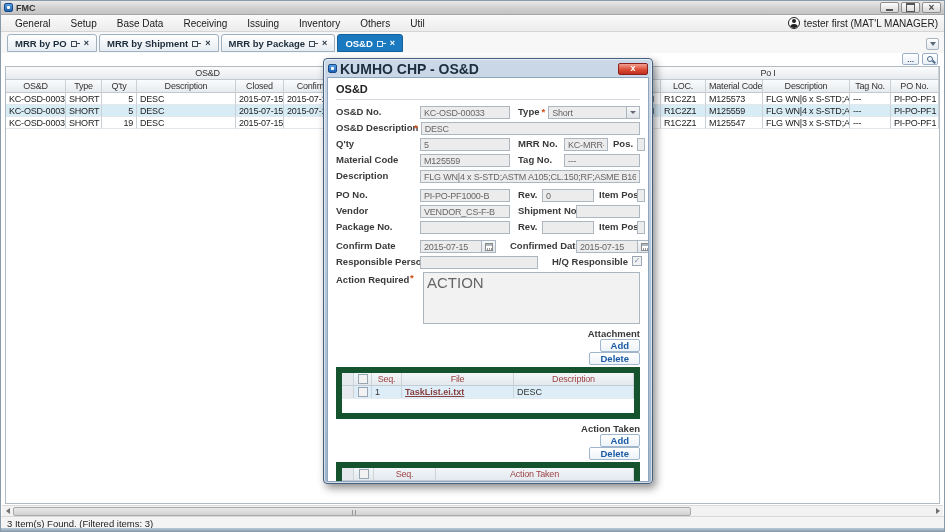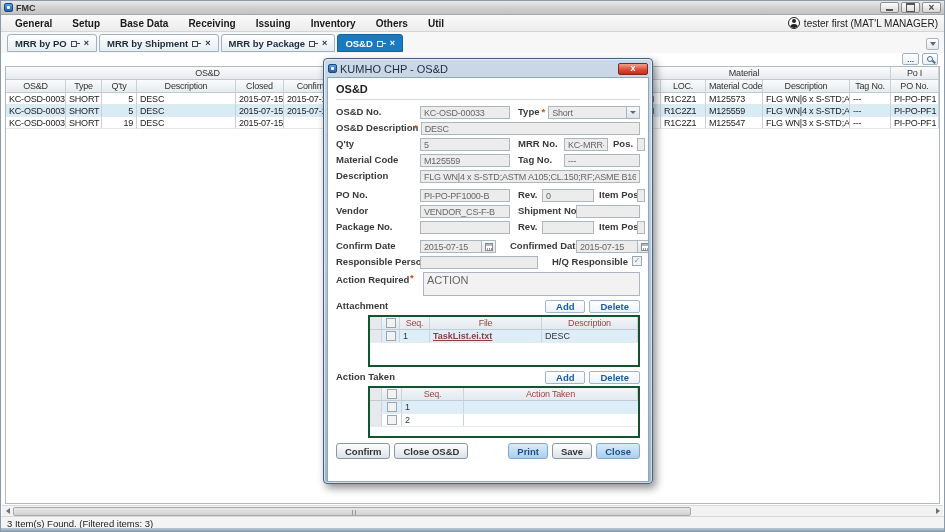--- a/index.html
+++ b/index.html
@@ -27,21 +27,21 @@
   .wc-min::after { content:""; width:7px; height:2px; background:#555; margin-top:4px; }
   .wc-max::after { content:""; width:7px; height:6px; border:1px solid #555; border-top-width:2px; }
   .wc-close::after { content:"×"; font-size:10px; font-weight:bold; color:#444; line-height:9px; }
   
   .menubar {
     position:absolute; top:14px; left:0; right:0; height:17px;
     background:linear-gradient(#fafafa,#ececec);
     border-bottom:1px solid #d5d5d5;
     display:flex; align-items:center; padding:0 6px; font-size:10px; color:#1a1a1a;
   }
-  .menuitem { padding:2px 12px 2px 8px; font-weight:bold; cursor:default; }
+  .menuitem { padding:2px 12px 2px 8px; font-weight:normal; cursor:default; }
   .userbox { margin-left:auto; display:flex; align-items:center; gap:4px; font-size:10px; color:#222; }
   .usericon { width:12px; height:12px; border-radius:50%; border:1.5px solid #222; background:#fff; position:relative; overflow:hidden; }
   .usericon::before { content:""; position:absolute; top:1px; left:3px; width:4px; height:4px; border-radius:50%; background:#222; }
   .usericon::after { content:""; position:absolute; top:6px; left:1px; width:8px; height:5px; border-radius:4px 4px 0 0; background:#222; }
   
   .tabbar {
     position:absolute; top:31px; left:0; right:0; height:21px;
     background:#f7f7f7; display:flex; align-items:flex-start; padding:2px 0 0 6px; gap:2px;
   }
   .tab {
@@ -98,21 +98,21 @@
   .statusbar { position:absolute; left:0; right:0; top:515px; height:14px; background:#f4f4f4;
     border-top:1px solid #d8d8d8; display:flex; align-items:center; padding:0 6px; font-size:9.5px; color:#222; }
   .windowedge { position:absolute; left:0; right:0; bottom:0; height:3px;
     background:linear-gradient(#b9cbd6,#8fa8b8); }
   
   .dialog { position:absolute; left:322px; top:57px; width:330px; height:426px;
     border:1px solid #46607f; border-radius:4px; padding:3px;
     background:linear-gradient(#cbd8e7,#9fb6cd);
     box-shadow:3px 4px 8px rgba(0,0,0,.45), inset 0 0 0 1px rgba(255,255,255,.55); }
   .dlg-tb { height:15px; display:flex; align-items:center; gap:3px; padding:0 1px 2px 1px; }
-  .dlg-title { font-size:11px; font-weight:normal; color:#1d2d3d; }
+  .dlg-title { font-size:14px; font-weight:bold; color:#1d2d3d; }
   .dlg-close { margin-left:auto; width:30px; height:12px; border:1px solid #8c2020; border-radius:2px;
     background:linear-gradient(#f2a090,#d84830 60%,#c03020); color:#fff; font-size:9px; font-weight:bold;
     display:flex; align-items:center; justify-content:center; line-height:9px; }
   .dlg-body { background:#fff; border:1px solid #8fa6bd; height:405px; padding:4px 8px; overflow:hidden; font-size:9.5px; }
   .sect { font-size:11px; font-weight:bold; color:#222; padding:1px 0 4px; border-bottom:1px solid #d4dae0; margin-bottom:6px; }
   .frow { display:flex; align-items:flex-start; height:13px; margin-bottom:3px; }
   .lbl { font-weight:bold; color:#3a3a3a; white-space:nowrap; }
   .w84{width:84px;flex:none}.w46{width:46px;flex:none}.w38{width:38px;flex:none}
   .w56{width:58px;flex:none}.w64{width:66px;flex:none}.w22{width:24px;flex:none}
   .req { color:#d04a10; font-weight:bold; margin:0 3px 0 2px; }
@@ -127,30 +127,30 @@
   .ddbtn .tri-dn{ border-top-color:#667; border-left-width:3px; border-right-width:3px; border-top-width:3px; }
   .calbtn { width:14px; height:13px; border:1px solid #abb6c0; border-left:none;
     background:linear-gradient(#f7f8f9,#e0e4e8); display:flex; align-items:center; justify-content:center; flex:none; }
   .calico { width:8px; height:8px; border:1px solid #8a8a8a; background:#fff; position:relative; }
   .calico::before { content:""; position:absolute; left:0; top:0; right:0; height:2px; background:#b0b8c0; }
   .calico::after { content:""; position:absolute; left:1px; top:4px; width:5px; height:2px;
     background:repeating-linear-gradient(90deg,#999 0 1px,transparent 1px 2px); }
   .chk { width:10px; height:10px; border:1px solid #98a6b4; background:#f2f2f2;
     display:flex; align-items:center; justify-content:center; flex:none; }
   .chk.on::after { content:"✓"; font-size:8px; color:#7d93a8; line-height:8px; }
-  .tarea { width:100%; height:24px; border:1px solid #abb6c0; background:#f2f2f2; color:#666;
-    font-size:11px; font-family:inherit; resize:none; padding:1px 3px; }
+  .tarea { width:100%; height:52px; border:1px solid #abb6c0; background:#f2f2f2; color:#666;
+    font-size:15px; font-family:inherit; resize:none; padding:1px 3px; }
   .ta-row { display:flex; align-items:flex-start; margin-bottom:3px; }
   .ta-row .lbl { padding-top:2px; }
-  .subbar { display:flex; align-items:flex-start; margin:4px 0 2px; }
+  .subbar { display:flex; align-items:flex-end; margin:4px 0 2px;flex-direction:column; }
   .subbar .spacer { flex:1; }
   .btn-link { height:13px; padding:0 10px; margin-left:4px; border:1px solid #9fb6cc; border-radius:2px;
     background:linear-gradient(#ffffff,#edf3f8); color:#1a5ba6; font-weight:bold; font-size:9.5px;
     display:flex; align-items:center; }
-  .sg { border:2px solid #14532d; overflow:hidden; background:#fff;margin-left:32px; }
+  .sg { border:6px solid #14532d; overflow:hidden; background:#fff; }
   .sg-h { display:flex; height:13px; background:linear-gradient(#f3f6f9,#e3e9ee); border-bottom:1px solid #c2ccd4; }
   .sg-r { display:flex; height:13px; border-bottom:1px solid #e6ebef; align-items:center; }
   .sg-r.sel { background:#ddeef8; }
   .sgc { border-right:1px solid #ccd4da; height:100%; overflow:hidden; white-space:nowrap;
     display:flex; align-items:center; padding:0 3px; font-size:9px; color:#333; }
   .sg-h .sgc { justify-content:center; color:#9c4444; letter-spacing:-0.2px; }
   .selcol { width:12px; flex:none; background:#e6eaee; padding:0; }
   .chkcol { width:18px; flex:none; justify-content:center; }
   .seqcol { width:30px; flex:none; }
   .filecol { width:112px; flex:none; }
@@ -223,21 +223,20 @@
   <span class="toolbtn">...</span>
   <span class="toolbtn">
       <span class="mag"></span>
     </span>
 </div>
 
 <div class="grid">
   <div class="grow ggroup">
     <span class="gcell g-osd">OS&amp;D</span>
     <span class="gcell g-mid"></span>
-    <span class="gcell g-mat">Material</span>
     <span class="gcell g-po">Po I</span>
   </div>
   <div class="grow ghead">
     <span class="gcell c1">OS&amp;D</span>
     <span class="gcell c2">Type</span>
     <span class="gcell c3">Q'ty</span>
     <span class="gcell c4">Description</span>
     <span class="gcell c5">Closed</span>
     <span class="gcell c6">Confirmed</span>
     <span class="gcell c7"></span>

